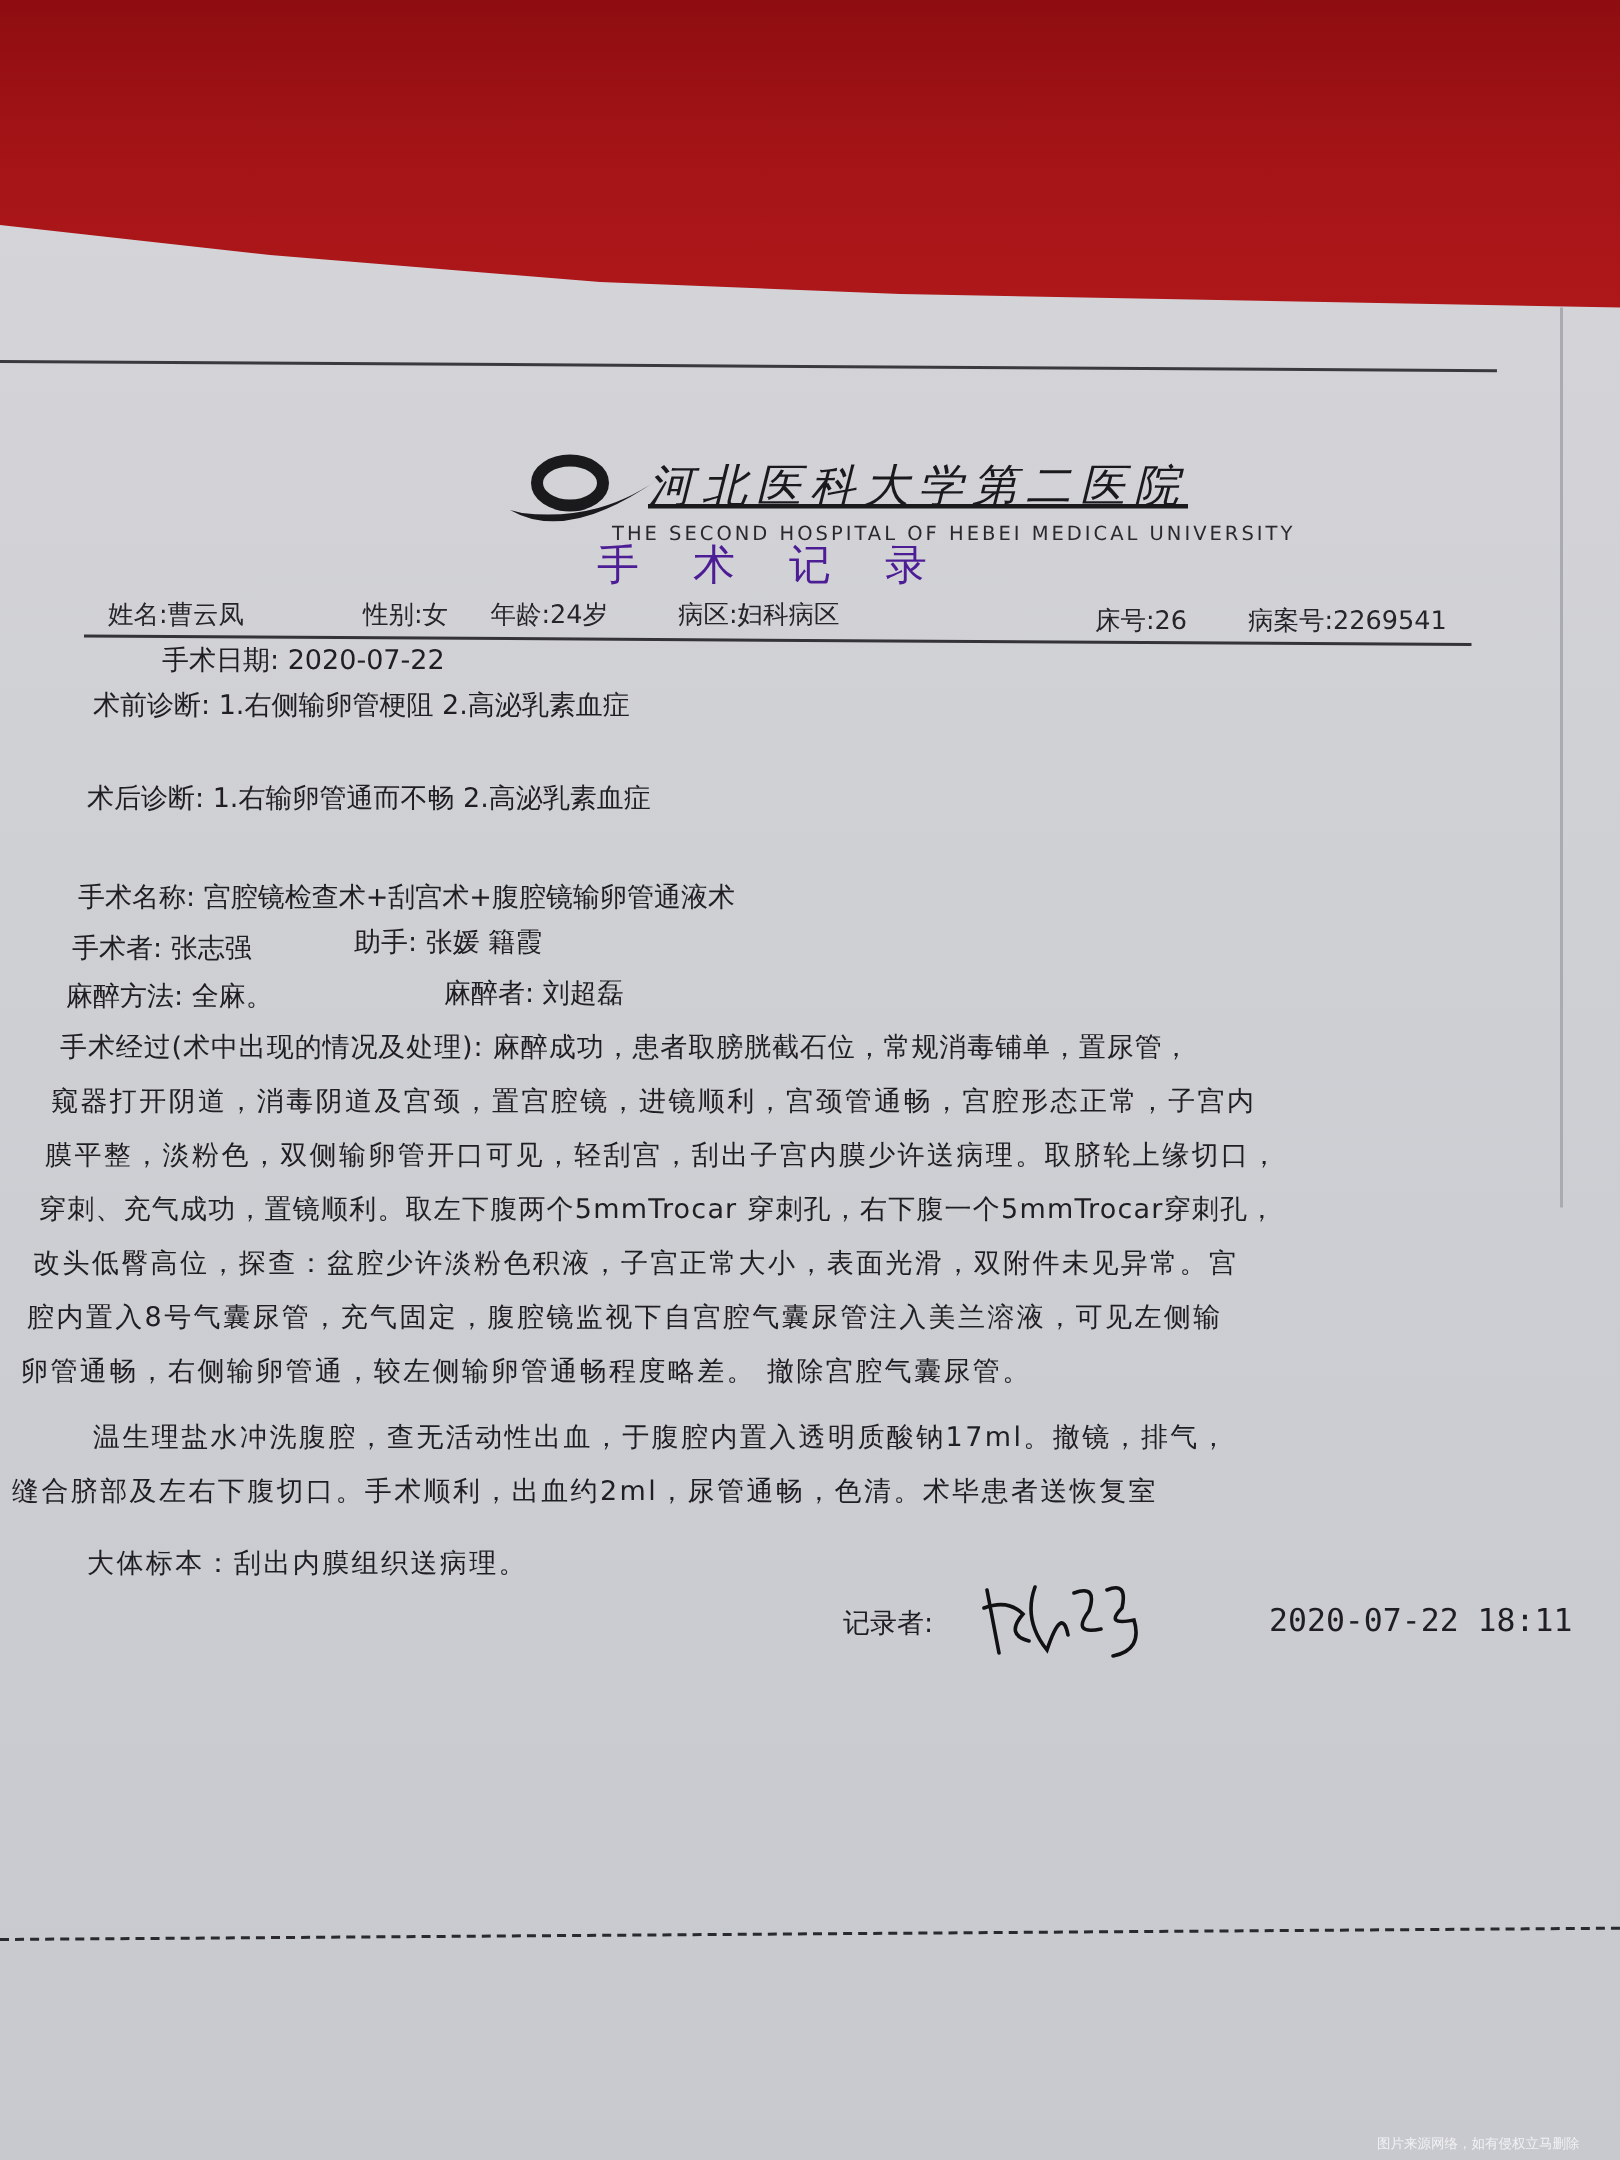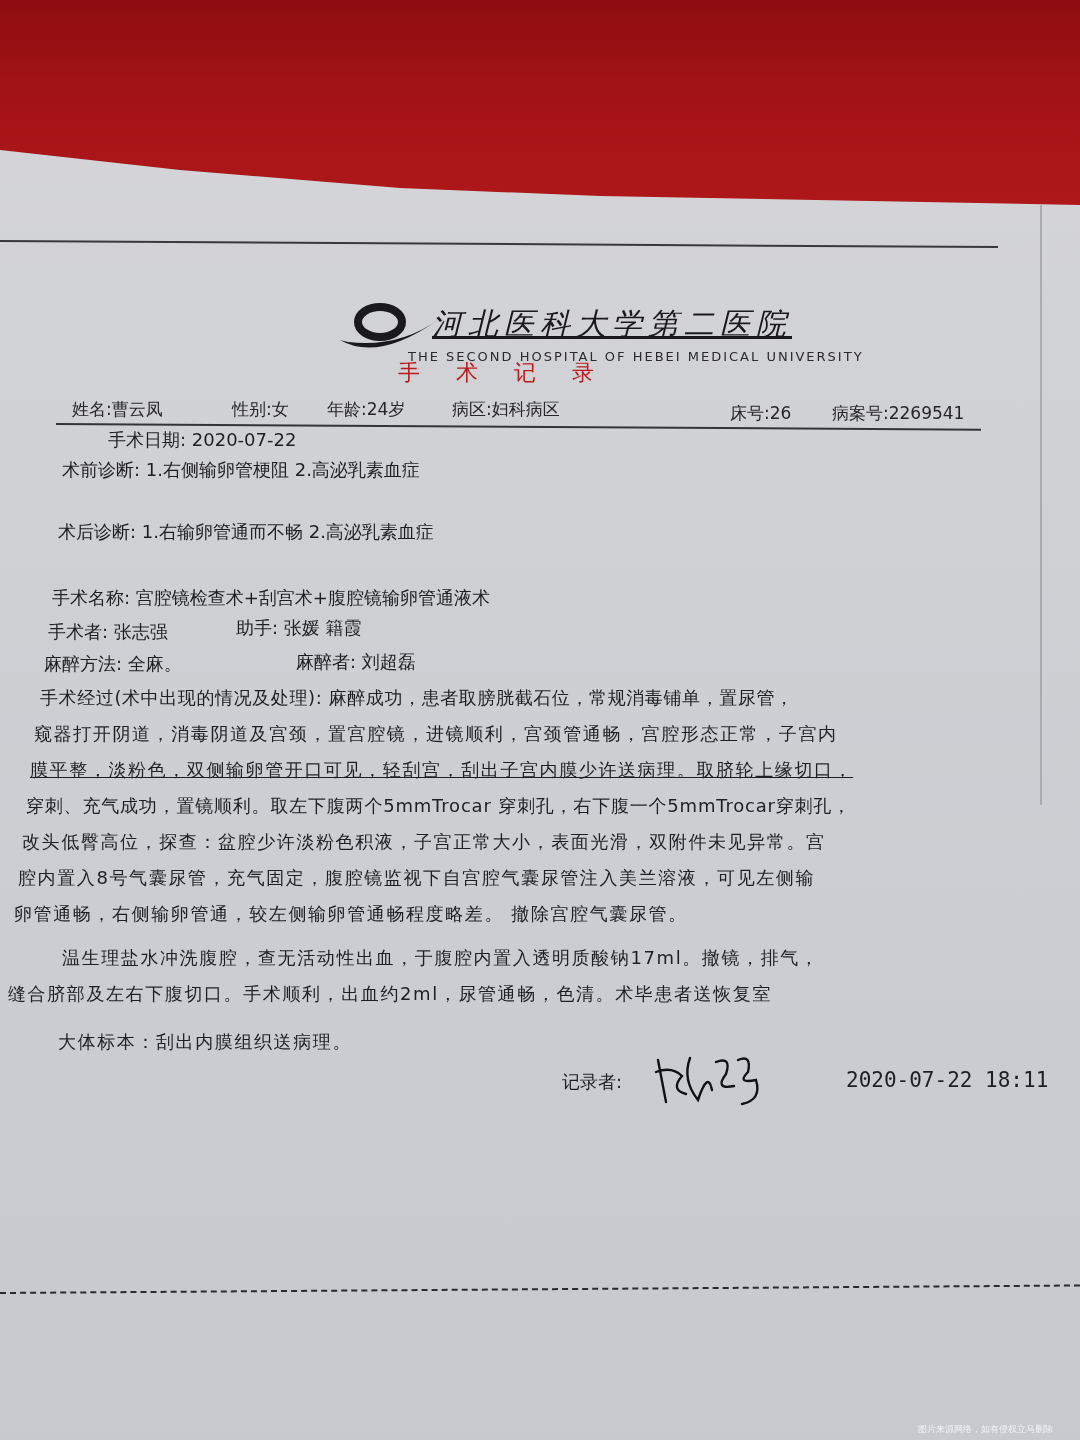--- a/index.html
+++ b/index.html
@@ -37,21 +37,21 @@
     position:absolute; left:432px; top:304px;
     font-family:"DejaVu Serif", serif; font-size:30px; font-style:italic;
     letter-spacing:6px; color:#1a1a1d;text-decoration:underline;
   }
   .hospital-en {
     position:absolute; left:408px; top:349px;
     font-size:13px; letter-spacing:2px; color:#2a2a2e;
   }
   .doc-title {
     position:absolute; left:398px; top:358px;
-    font-size:22px; letter-spacing:36px; color:#b91c1c;
+    font-size:28px; letter-spacing:36px; color:#4c1d95;
   }
   .header-row {
     position:absolute; left:72px; top:398px; width:930px; font-size:17px; color:#26262a;
   }
   .header-row span { position:absolute; white-space:nowrap; top:0; }
   .header-rule {
     position:absolute; left:56px; top:423px; width:925px; height:2px; background:#333338;
     transform:rotate(0.35deg); transform-origin:left;
   }
   .line {
@@ -77,40 +77,40 @@
 <svg class="logo" viewBox="0 0 120 60">
   <ellipse cx="42" cy="22" rx="22" ry="15" fill="none" stroke="#1a1a1d" stroke-width="8"></ellipse>
   <path d="M2 40 Q40 62 100 20 Q60 48 10 42 Z" fill="#1a1a1d"></path>
 </svg>
 <div class="hospital-cn">河北医科大学第二医院</div>
 <div class="hospital-en">THE SECOND HOSPITAL OF HEBEI MEDICAL UNIVERSITY</div>
 <div class="doc-title">手术记录</div>
 
 <div class="header-row">
   <span style="left:0">姓名:曹云凤</span>
-  <span style="left:160px">性别:女</span>
+  <span style="left:170px">性别:女</span>
   <span style="left:255px">年龄:24岁</span>
   <span style="left:380px">病区:妇科病区</span>
   <span style="left:658px; top:4px">床号:26</span>
   <span style="left:760px; top:4px">病案号:2269541</span>
 </div>
 <div class="header-rule"></div>
 
 <div class="line" style="left:66px; top:428px;margin-left:42px;">手术日期: 2020-07-22</div>
 <div class="line" style="left:62px; top:458px;">术前诊断: 1.右侧输卵管梗阻 2.高泌乳素血症</div>
 <div class="line" style="left:58px; top:520px;">术后诊断: 1.右输卵管通而不畅 2.高泌乳素血症</div>
 <div class="line" style="left:52px; top:586px;">手术名称: 宫腔镜检查术+刮宫术+腹腔镜输卵管通液术</div>
 <div class="line" style="left:48px; top:620px;">手术者: 张志强</div>
 <div class="line" style="left:236px; top:616px;">助手: 张媛 籍霞</div>
 <div class="line" style="left:44px; top:652px;">麻醉方法: 全麻。</div>
 <div class="line" style="left:296px; top:650px;">麻醉者: 刘超磊</div>
 
 <div class="line" style="left:40px; top:686px; letter-spacing:0.6px;">手术经过(术中出现的情况及处理): 麻醉成功，患者取膀胱截石位，常规消毒铺单，置尿管，</div>
 <div class="line" style="left:34px; top:722px; letter-spacing:1.6px;">窥器打开阴道，消毒阴道及宫颈，置宫腔镜，进镜顺利，宫颈管通畅，宫腔形态正常，子宫内</div>
-<div class="line" style="left:30px; top:758px; letter-spacing:1.6px;text-decoration:underline;">膜平整，淡粉色，双侧输卵管开口可见，轻刮宫，刮出子宫内膜少许送病理。取脐轮上缘切口，</div>
+<div class="line" style="left:30px; top:758px; letter-spacing:1.6px;">膜平整，淡粉色，双侧输卵管开口可见，轻刮宫，刮出子宫内膜少许送病理。取脐轮上缘切口，</div>
 <div class="line" style="left:26px; top:794px; letter-spacing:0.8px;">穿刺、充气成功，置镜顺利。取左下腹两个5mmTrocar 穿刺孔，右下腹一个5mmTrocar穿刺孔，</div>
 <div class="line" style="left:22px; top:830px; letter-spacing:1.6px;">改头低臀高位，探查：盆腔少许淡粉色积液，子宫正常大小，表面光滑，双附件未见异常。宫</div>
 <div class="line" style="left:18px; top:866px; letter-spacing:1.6px;">腔内置入8号气囊尿管，充气固定，腹腔镜监视下自宫腔气囊尿管注入美兰溶液，可见左侧输</div>
 <div class="line" style="left:14px; top:902px; letter-spacing:1.6px;">卵管通畅，右侧输卵管通，较左侧输卵管通畅程度略差。 撤除宫腔气囊尿管。</div>
 <div class="line" style="left:62px; top:946px; letter-spacing:1.6px;">温生理盐水冲洗腹腔，查无活动性出血，于腹腔内置入透明质酸钠17ml。撤镜，排气，</div>
 <div class="line" style="left:8px; top:982px; letter-spacing:1.6px;">缝合脐部及左右下腹切口。手术顺利，出血约2ml，尿管通畅，色清。术毕患者送恢复室</div>
 <div class="line" style="left:58px; top:1030px; letter-spacing:1.6px;">大体标本：刮出内膜组织送病理。</div>
 
 <div class="line" style="left:562px; top:1070px;">记录者:</div>
 <svg class="signature" viewBox="0 0 120 60">

